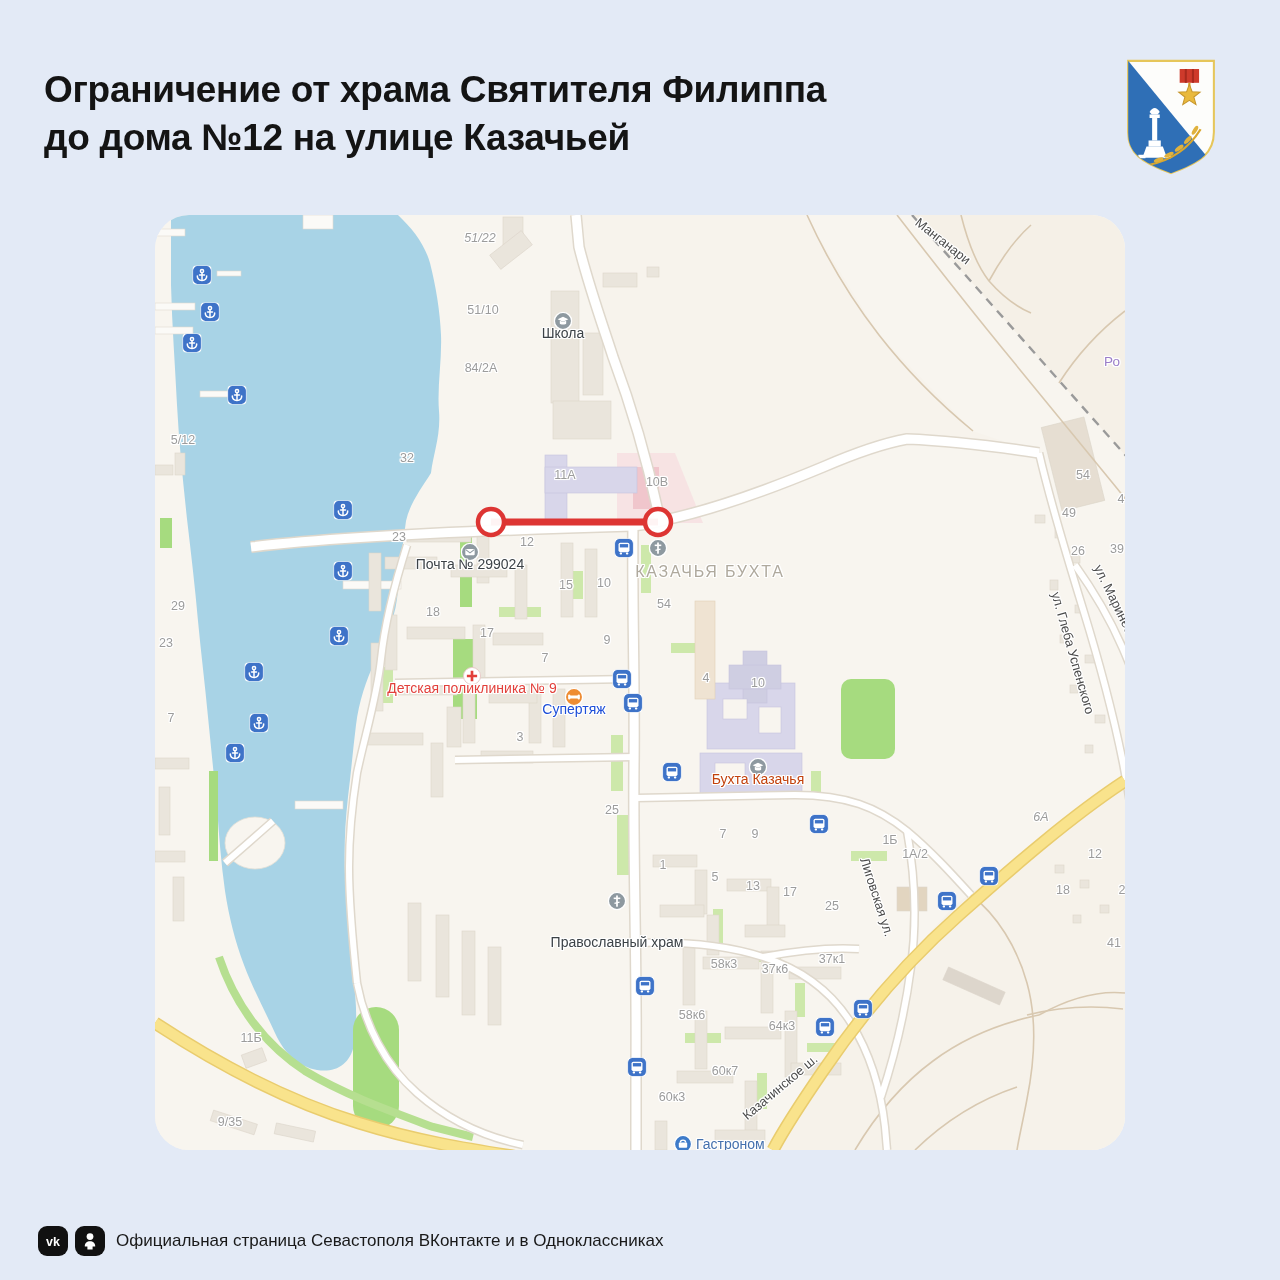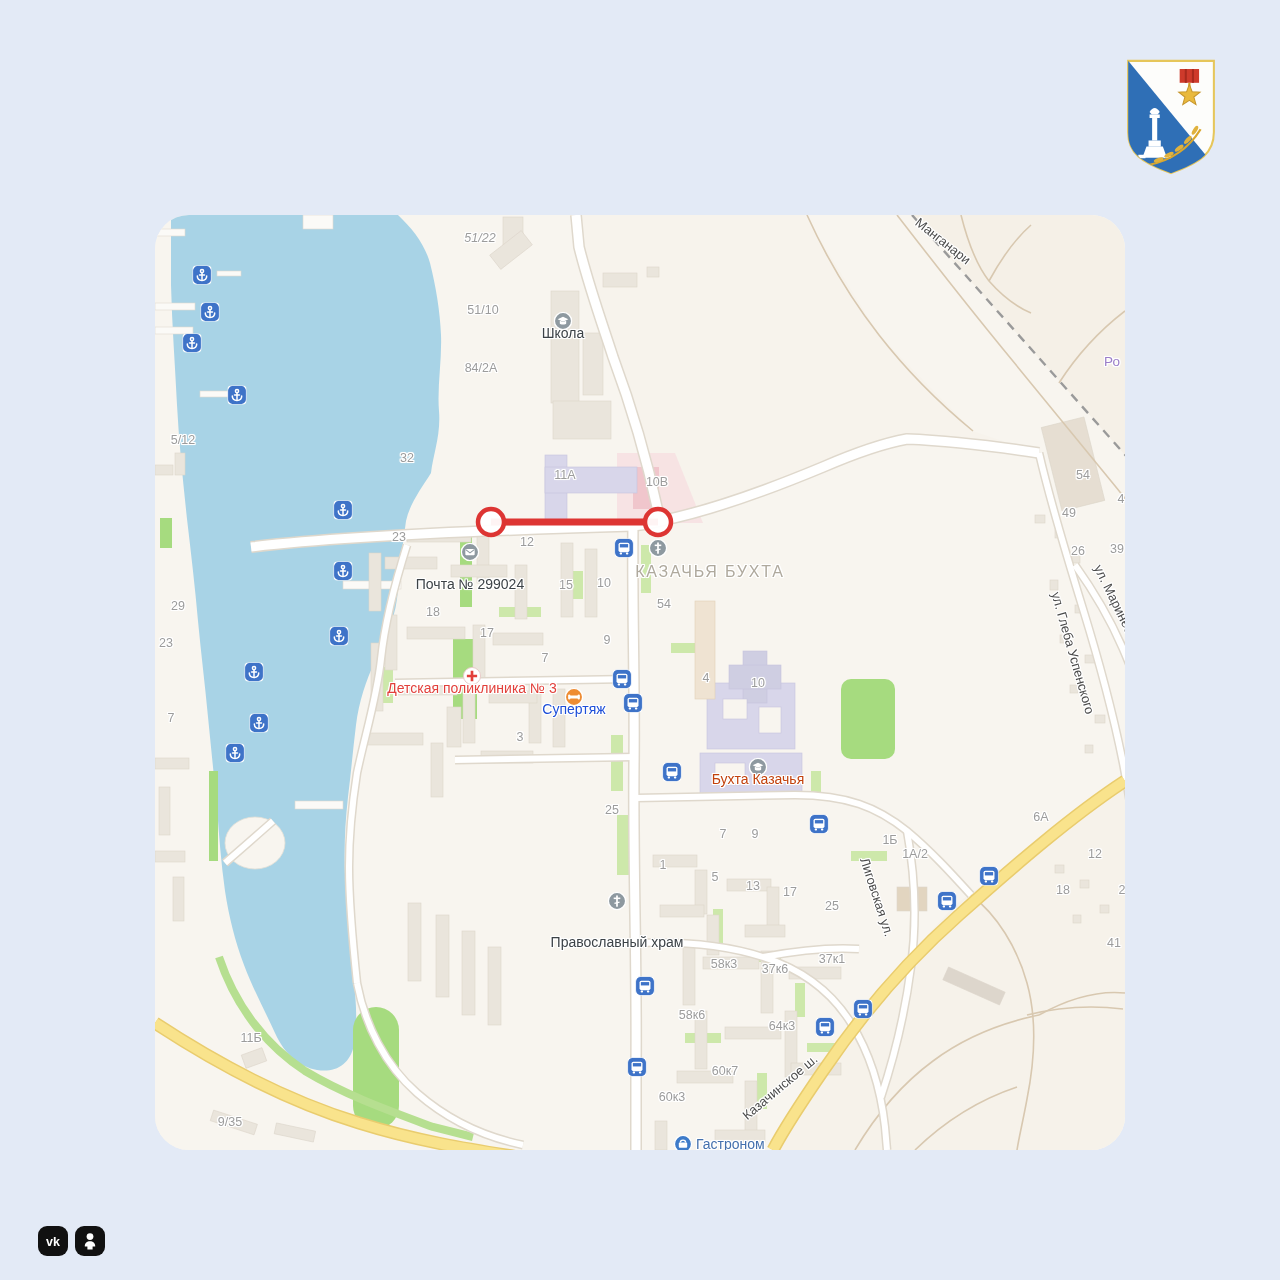--- a/index.html
+++ b/index.html
@@ -33,20 +33,24 @@
   
   .footer{position:absolute;left:38px;top:1226px;display:flex;align-items:center;gap:7px;}
   .footer .txt{font-size:17px;font-weight:500;color:var(--footer-text);margin-left:4px;}
   .soc{width:30px;height:30px;display:block;}
 </style>
 </head>
 <body>
 
 <div class="canvas">
 
+  <div class="title">
+    <div>Ограничение от храма Святителя Филиппа</div>
+    <div>до дома №12 на улице Казачьей</div>
+  </div>
 
   <svg class="emblem" viewBox="0 0 96 118">
     <defs>
         <clipPath id="shieldClip">
           <path d="M6,4 H90 V74 C90,94 78,103 48,114 C18,103 6,94 6,74 Z"></path>
         </clipPath>
       </defs>
     <path d="M6,4 H90 V74 C90,94 78,103 48,114 C18,103 6,94 6,74 Z" fill="#FDFDFB" stroke="#E6C65A" stroke-width="2"></path>
     <g clip-path="url(#shieldClip)">
       <polygon points="6,4 90,106 60,116 6,116 -2,90" fill="#2F6FB6"></polygon>
@@ -334,21 +338,21 @@
         <div class="hn halo" style="left: 928px; top: 260px;">54</div>
         <div class="hn halo" style="left: 914px; top: 298px;">49</div>
         <div class="hn halo" style="left: 923px; top: 336px;">26</div>
         <div class="hn halo" style="left: 962px; top: 334px;">39</div>
         <div class="hn halo" style="left: 966px; top: 284px;">4</div>
         <div class="hn halo" style="left: 457px; top: 595px;">25</div>
         <div class="hn halo" style="left: 735px; top: 577px; margin-top: 48px;">1Б</div>
         <div class="hn halo" style="left: 568px; top: 619px;">7</div>
         <div class="hn halo" style="left: 600px; top: 619px;">9</div>
         <div class="hn halo" style="left: 760px; top: 639px;">1А/2</div>
-        <div class="hn halo" style="left: 886px; top: 602px;">6А</div>
+        <div class="hn halo" style="left: 886px; top: 602px; font-style: italic;">6А</div>
         <div class="hn halo" style="left: 508px; top: 650px;">1</div>
         <div class="hn halo" style="left: 560px; top: 662px;">5</div>
         <div class="hn halo" style="left: 598px; top: 671px;">13</div>
         <div class="hn halo" style="left: 635px; top: 677px;">17</div>
         <div class="hn halo" style="left: 677px; top: 691px;">25</div>
         <div class="hn halo" style="left: 940px; top: 639px;">12</div>
         <div class="hn halo" style="left: 908px; top: 675px;">18</div>
         <div class="hn halo" style="left: 967px; top: 675px;">2</div>
         <div class="hn halo" style="left: 959px; top: 728px;">41</div>
         <div class="hn halo" style="left: 677px; top: 744px;">37к1</div>
@@ -584,39 +588,39 @@
           </svg>
         </div>
         <div class="poi-label halo" style="left: 408px; top: 118px; color: rgb(60, 66, 71);">Школа</div>
         <div class="marker" style="left: 315px; top: 337px;">
           <svg viewBox="0 0 22 22">
             <circle cx="11" cy="11" r="10" fill="#8E99A0" stroke="#fff" stroke-width="1.6"></circle>
             <rect x="5.6" y="7.6" width="10.8" height="7.2" rx="1.2" fill="#fff"></rect>
             <path d="M6,8.2 L11,12 L16,8.2" stroke="#8E99A0" stroke-width="1.3" fill="none"></path>
           </svg>
         </div>
-        <div class="poi-label halo" style="left: 315px; top: 349px; color: rgb(60, 66, 71); margin-top: 20px;">Почта № 299024</div>
+        <div class="poi-label halo" style="left: 315px; top: 349px; color: rgb(60, 66, 71);">Почта № 299024</div>
         <div class="marker" style="left: 503px; top: 333px;">
           <svg viewBox="0 0 22 22">
             <circle cx="11" cy="11" r="10" fill="#8E99A0" stroke="#fff" stroke-width="1.6"></circle>
             <g fill="#fff">
               <rect x="10" y="4.6" width="2" height="13"></rect>
               <rect x="7.2" y="7" width="7.6" height="1.8"></rect>
               <rect x="8" y="12.2" width="6" height="1.6" transform="rotate(-14 11 13)"></rect>
             </g>
           </svg>
         </div>
         <div class="marker" style="left: 317px; top: 461px;">
           <svg viewBox="0 0 20 20">
             <circle cx="10" cy="10" r="9" fill="#fff" stroke="#E8C9C7" stroke-width="1"></circle>
             <path d="M8.6,4.6 h2.8 v4 h4 v2.8 h-4 v4 h-2.8 v-4 h-4 v-2.8 h4 z" fill="#E2403B"></path>
           </svg>
         </div>
         <div class="poi-label halo" style="left: 317px; top: 473px; color: rgb(226, 64, 59);">Детская
-поликлиника № 3</div>
+поликлиника № 9</div>
         <div class="marker" style="left: 419px; top: 482px;">
           <svg viewBox="0 0 22 22">
             <circle cx="11" cy="11" r="10" fill="#EE8C33" stroke="#fff" stroke-width="1.6"></circle>
             <rect x="5" y="9.2" width="12" height="3.6" rx="1.8" fill="#fff"></rect>
             <rect x="4.2" y="8" width="2.6" height="6" rx="1.2" fill="#fff"></rect>
             <rect x="15.2" y="8" width="2.6" height="6" rx="1.2" fill="#fff"></rect>
           </svg>
         </div>
         <div class="poi-label halo" style="left: 419px; top: 494px; color: #1d4ed8;">Супертяж</div>
         <div class="marker" style="left: 603px; top: 552px;">
@@ -653,15 +657,16 @@
   <div class="footer">
     <svg class="soc" viewBox="0 0 30 30">
       <rect width="30" height="30" rx="9" fill="#111"></rect>
       <text x="15" y="20" text-anchor="middle" font-family="Liberation Sans, sans-serif" font-size="12.5" font-weight="700" fill="#fff">vk</text>
     </svg>
     <svg class="soc" viewBox="0 0 30 30">
       <rect width="30" height="30" rx="9" fill="#111"></rect>
       <circle cx="15" cy="10.6" r="3.4" fill="#fff"></circle>
       <path d="M15,15.2 c-3,0 -5.2,1.9 -5.2,4.6 l0,0.6 l2.6,0 l0,3 l5.2,0 l0,-3 l2.6,0 l0,-0.6 c0,-2.7 -2.2,-4.6 -5.2,-4.6 z" fill="#fff"></path>
     </svg>
+    <span class="txt">Официальная страница Севастополя ВКонтакте и в Одноклассниках</span>
   </div>
 
 </div>
 
 </body></html>

